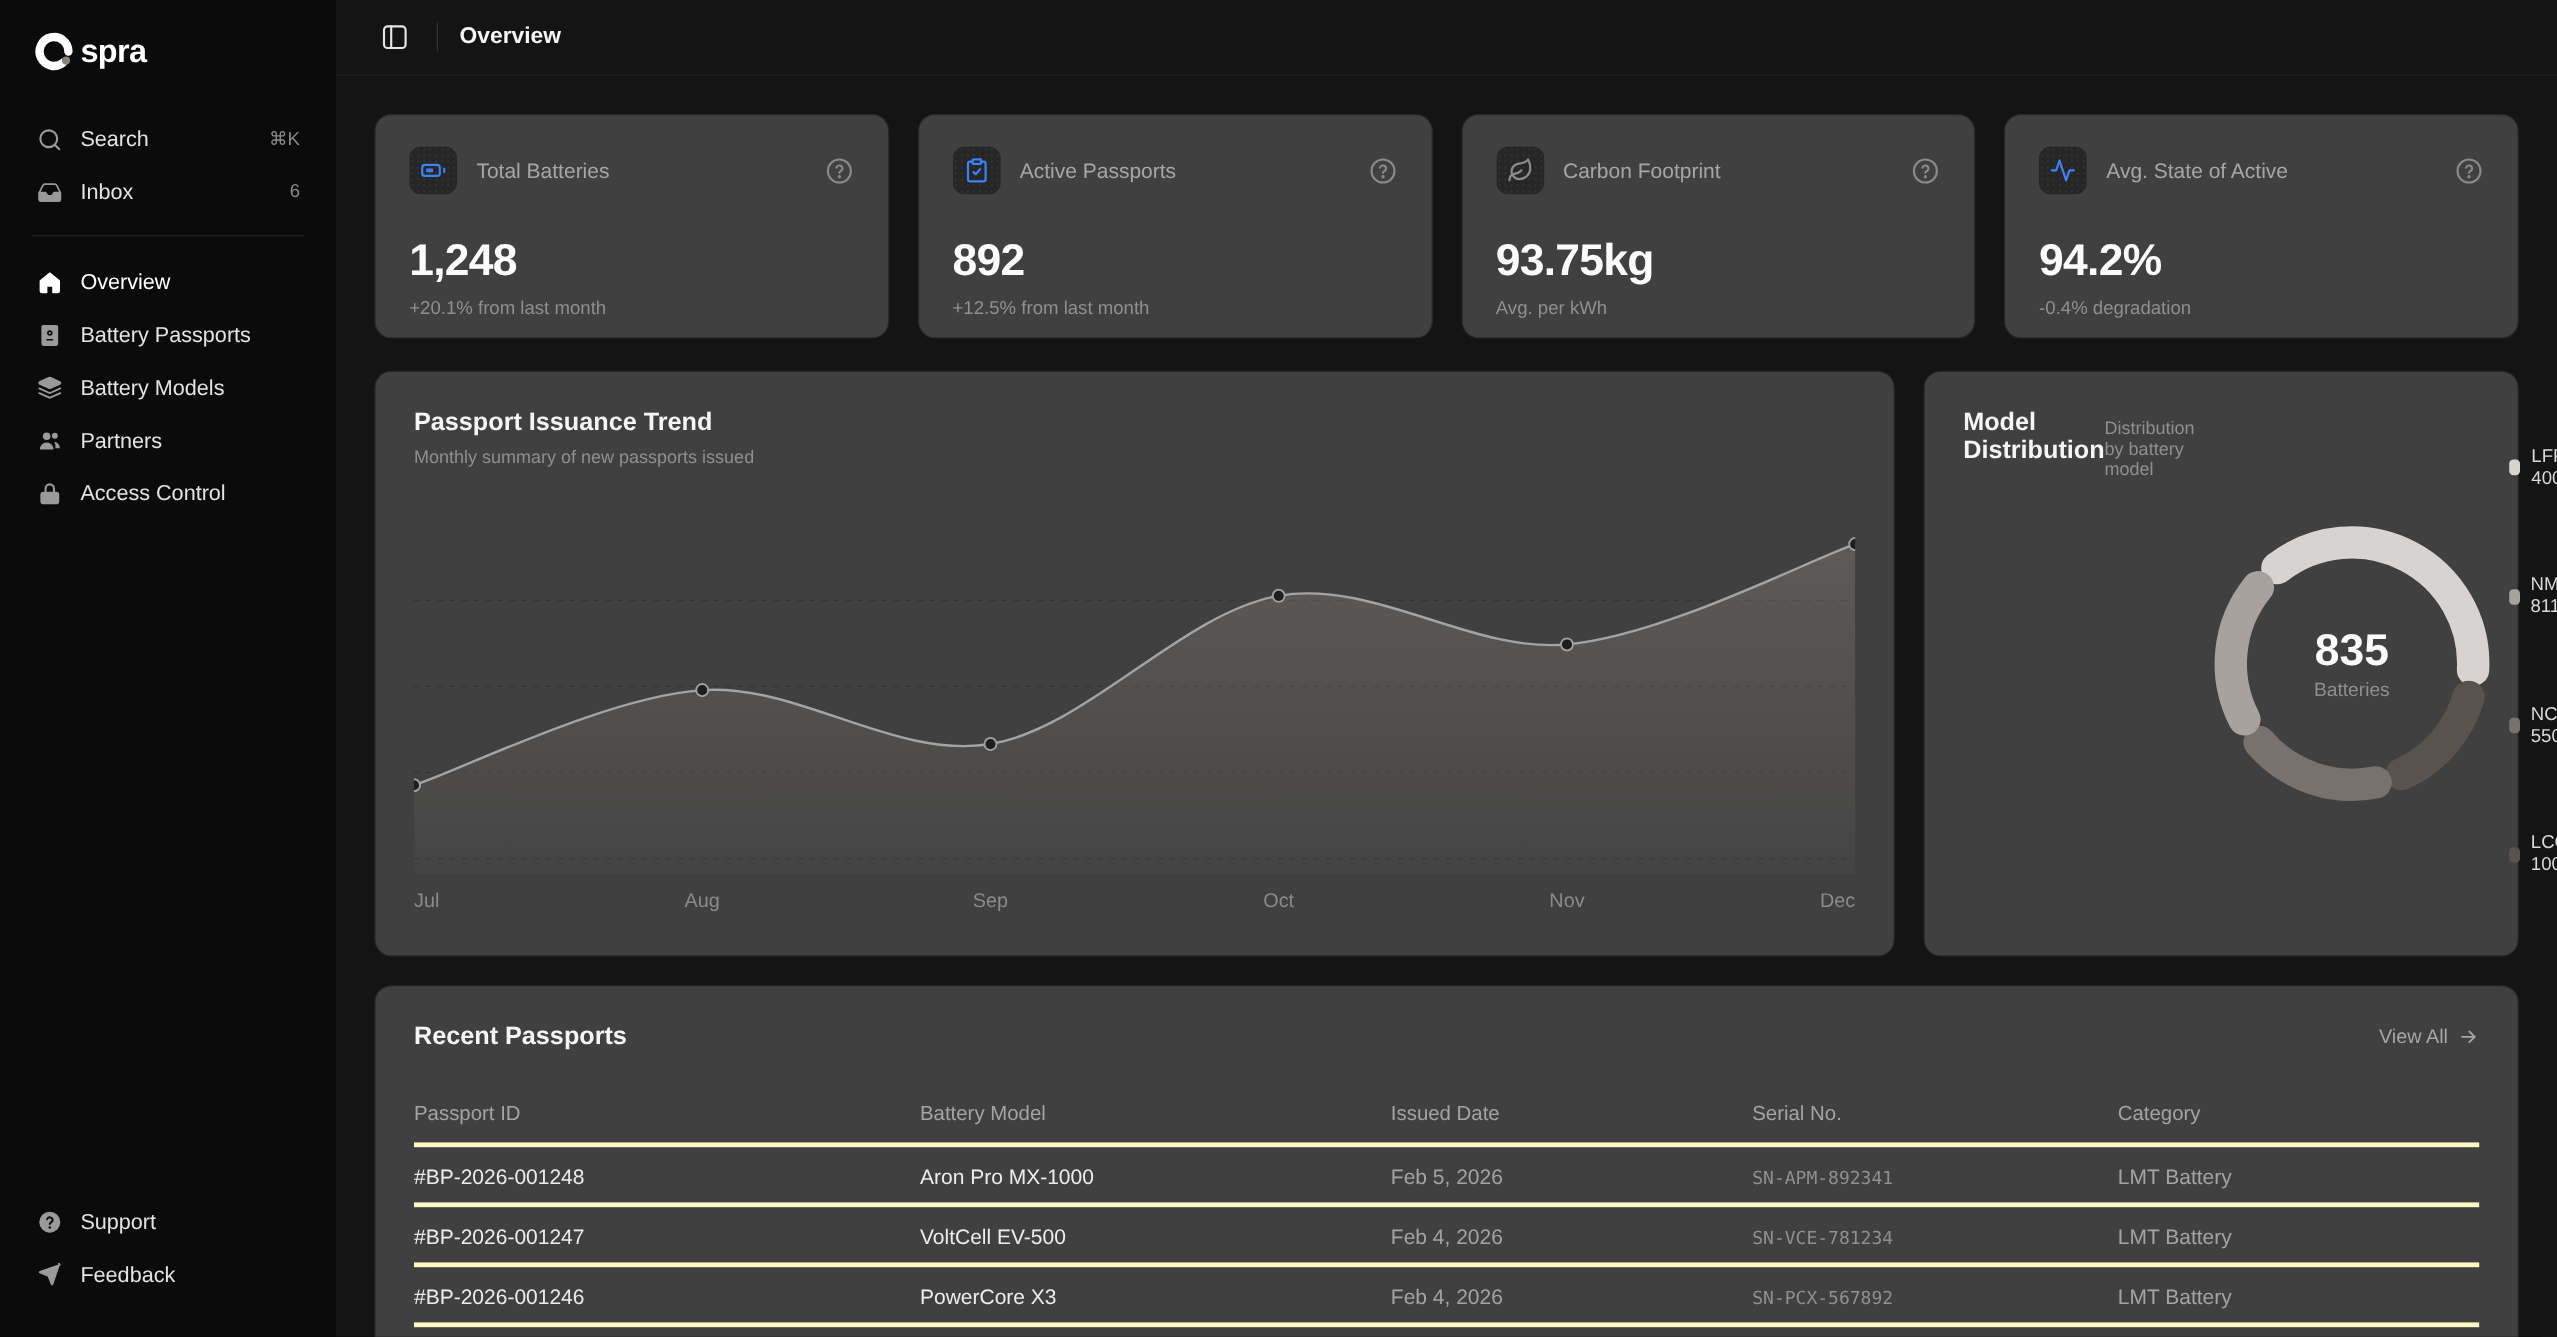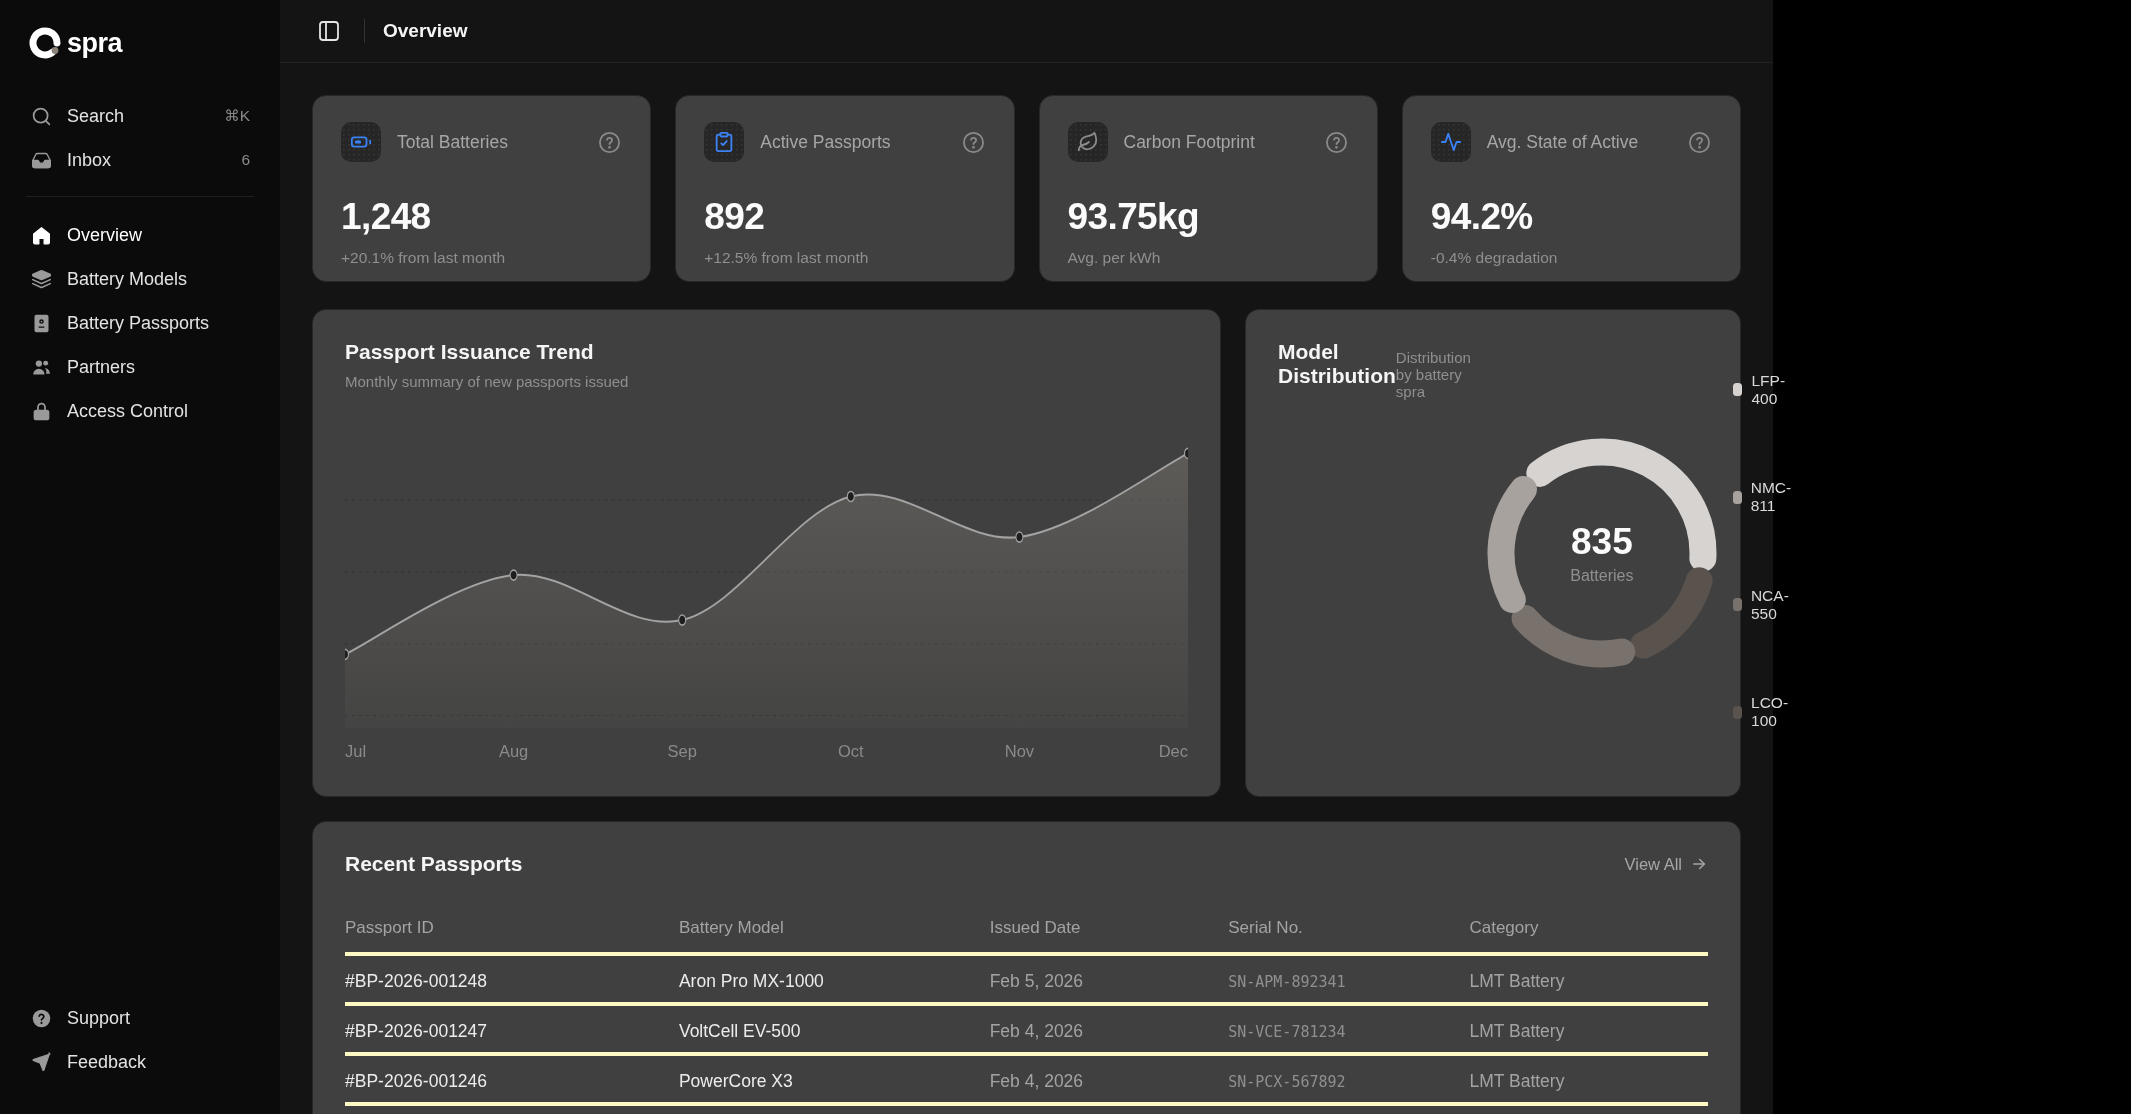--- a/index.html
+++ b/index.html
@@ -1,18 +1,18 @@
 <!DOCTYPE html>
 <html><head>
 <meta charset="utf-8">
 <style>
   * { box-sizing: border-box; margin: 0; padding: 0; }
   html,body { background:#000; }
   body { width:2131px; height:1114px; overflow:hidden; font-family:"Liberation Sans", sans-serif; color:#fafafa; }
-  .app { display:flex; width:1773px; height:1114px; background:#0b0b0b; }
+  .app { display:flex; width:2131px; height:1114px; background:#0b0b0b; }
 
   
   .sidebar { width:280px; flex:0 0 280px; background:#0b0b0b; padding:26px 22px 30px 22px; display:flex; flex-direction:column; }
   .logo { display:flex; align-items:center; gap:5px; padding-left:6px; margin-bottom:34px; }
   .logo-text { font-size:27px; font-weight:700; letter-spacing:-0.5px; color:#fff; }
   .side-item { display:flex; align-items:center; gap:15px; padding:11px 8px; border-radius:8px; cursor:pointer; font-size:18px; color:#e3e3e3; }
   .side-item .licon { width:22px; height:22px; color:#9a9a9a; display:flex; align-items:center; justify-content:center; flex:0 0 22px; }
   .side-item .hint { margin-left:auto; color:#8a8a8a; font-size:15.5px; }
   .side-divider { height:1px; background:#1f1f1f; margin:14px 4px 16px 4px; }
   .side-item.active { color:#ffffff; font-weight:500; }
@@ -117,36 +117,36 @@
       <span class="licon">
         <svg width="21" height="21" viewBox="0 0 24 24" fill="currentColor" stroke="currentColor" stroke-width="1.4" stroke-linejoin="round">
             <path d="M3 10.2 12 3l9 7.2V20a1.5 1.5 0 0 1-1.5 1.5H15v-6.3h-6v6.3H4.5A1.5 1.5 0 0 1 3 20z"></path>
           </svg>
       </span>
       <span>Overview</span>
     </div>
 
     <div class="side-item">
       <span class="licon">
+        <svg width="21" height="21" viewBox="0 0 24 24" fill="currentColor" stroke="none">
+            <path d="M6 2h12a2 2 0 0 1 2 2v16a2 2 0 0 1-2 2H6a2 2 0 0 1-2-2V4a2 2 0 0 1 2-2zm6 5.2a2.6 2.6 0 1 0 0 5.2 2.6 2.6 0 0 0 0-5.2zm0 1.6a1 1 0 1 1 0 2 1 1 0 0 1 0-2zM8.8 15.4h6.4v1.5H8.8z" fill-rule="evenodd"></path>
+          </svg>
+      </span>
+      <span>Battery Passports</span>
+    </div>
+
+    <div class="side-item">
+      <span class="licon">
         <svg width="21" height="21" viewBox="0 0 24 24" fill="currentColor" stroke="currentColor" stroke-width="1.8" stroke-linecap="round" stroke-linejoin="round">
             <path d="m12.83 2.18a2 2 0 0 0-1.66 0L2.6 6.08a1 1 0 0 0 0 1.83l8.58 3.91a2 2 0 0 0 1.66 0l8.58-3.9a1 1 0 0 0 0-1.83Z"></path>
             <path fill="none" d="m22 12.18-9.17 4.16a2 2 0 0 1-1.66 0L2 12.18"></path>
             <path fill="none" d="m22 16.68-9.17 4.16a2 2 0 0 1-1.66 0L2 16.68"></path>
           </svg>
       </span>
       <span>Battery Models</span>
-    </div>
-
-    <div class="side-item">
-      <span class="licon">
-        <svg width="21" height="21" viewBox="0 0 24 24" fill="currentColor" stroke="none">
-            <path d="M6 2h12a2 2 0 0 1 2 2v16a2 2 0 0 1-2 2H6a2 2 0 0 1-2-2V4a2 2 0 0 1 2-2zm6 5.2a2.6 2.6 0 1 0 0 5.2 2.6 2.6 0 0 0 0-5.2zm0 1.6a1 1 0 1 1 0 2 1 1 0 0 1 0-2zM8.8 15.4h6.4v1.5H8.8z" fill-rule="evenodd"></path>
-          </svg>
-      </span>
-      <span>Battery Passports</span>
     </div>
 
     <div class="side-item">
       <span class="licon">
         <svg width="21" height="21" viewBox="0 0 24 24" fill="currentColor">
             <circle cx="9" cy="7.5" r="3.6"></circle>
             <path d="M2.5 20a6.5 6.5 0 0 1 13 0z"></path>
             <circle cx="16.8" cy="7" r="2.8"></circle>
             <path d="M16.2 12.6A6.8 6.8 0 0 1 21.6 19h-4.3a8.4 8.4 0 0 0-1.1-6.4z"></path>
           </svg>
@@ -322,21 +322,21 @@
               <span style="left: 20%;">Aug</span>
               <span style="left: 40%;">Sep</span>
               <span style="left: 60%;">Oct</span>
               <span style="left: 80%;">Nov</span>
               <span style="left: 100%;">Dec</span>
             </div>
         </div>
 
         <div class="card donut-card">
           <div class="card-title">Model Distribution</div>
-          <div class="card-sub">Distribution by battery spra</div>
+          <div class="card-sub">Distribution by battery model</div>
           <div class="donut-wrap">
             <svg id="donut-svg" width="262" height="262" viewBox="0 0 262 262">
                 <path d="M 68.81819099210851,51.41091388572107 A 101 101 0 0 1 231.8665103215406,136.19105919389693" fill="none" stroke="#d6d3d1" stroke-width="27" stroke-linecap="round"></path>
                 <path d="M 228.1135739578316,158.74804052787826 A 101 101 0 0 1 172.49463398610914,223.08254639375932" fill="none" stroke="#5a524c" stroke-width="27" stroke-linecap="round"></path>
                 <path d="M 150.71706330734077,230.0567383600647 A 101 101 0 0 1 54.079158180332925,196.45367899326789" fill="none" stroke="#78716c" stroke-width="27" stroke-linecap="round"></path>
                 <path d="M 41.32676027261567,177.47268097275068 A 101 101 0 0 1 52.50825789284595,67.43864050396641" fill="none" stroke="#a8a29e" stroke-width="27" stroke-linecap="round"></path>
               </svg>
             <div class="donut-center">
               <div class="donut-value">835</div>
               <div class="donut-label">Batteries</div>

